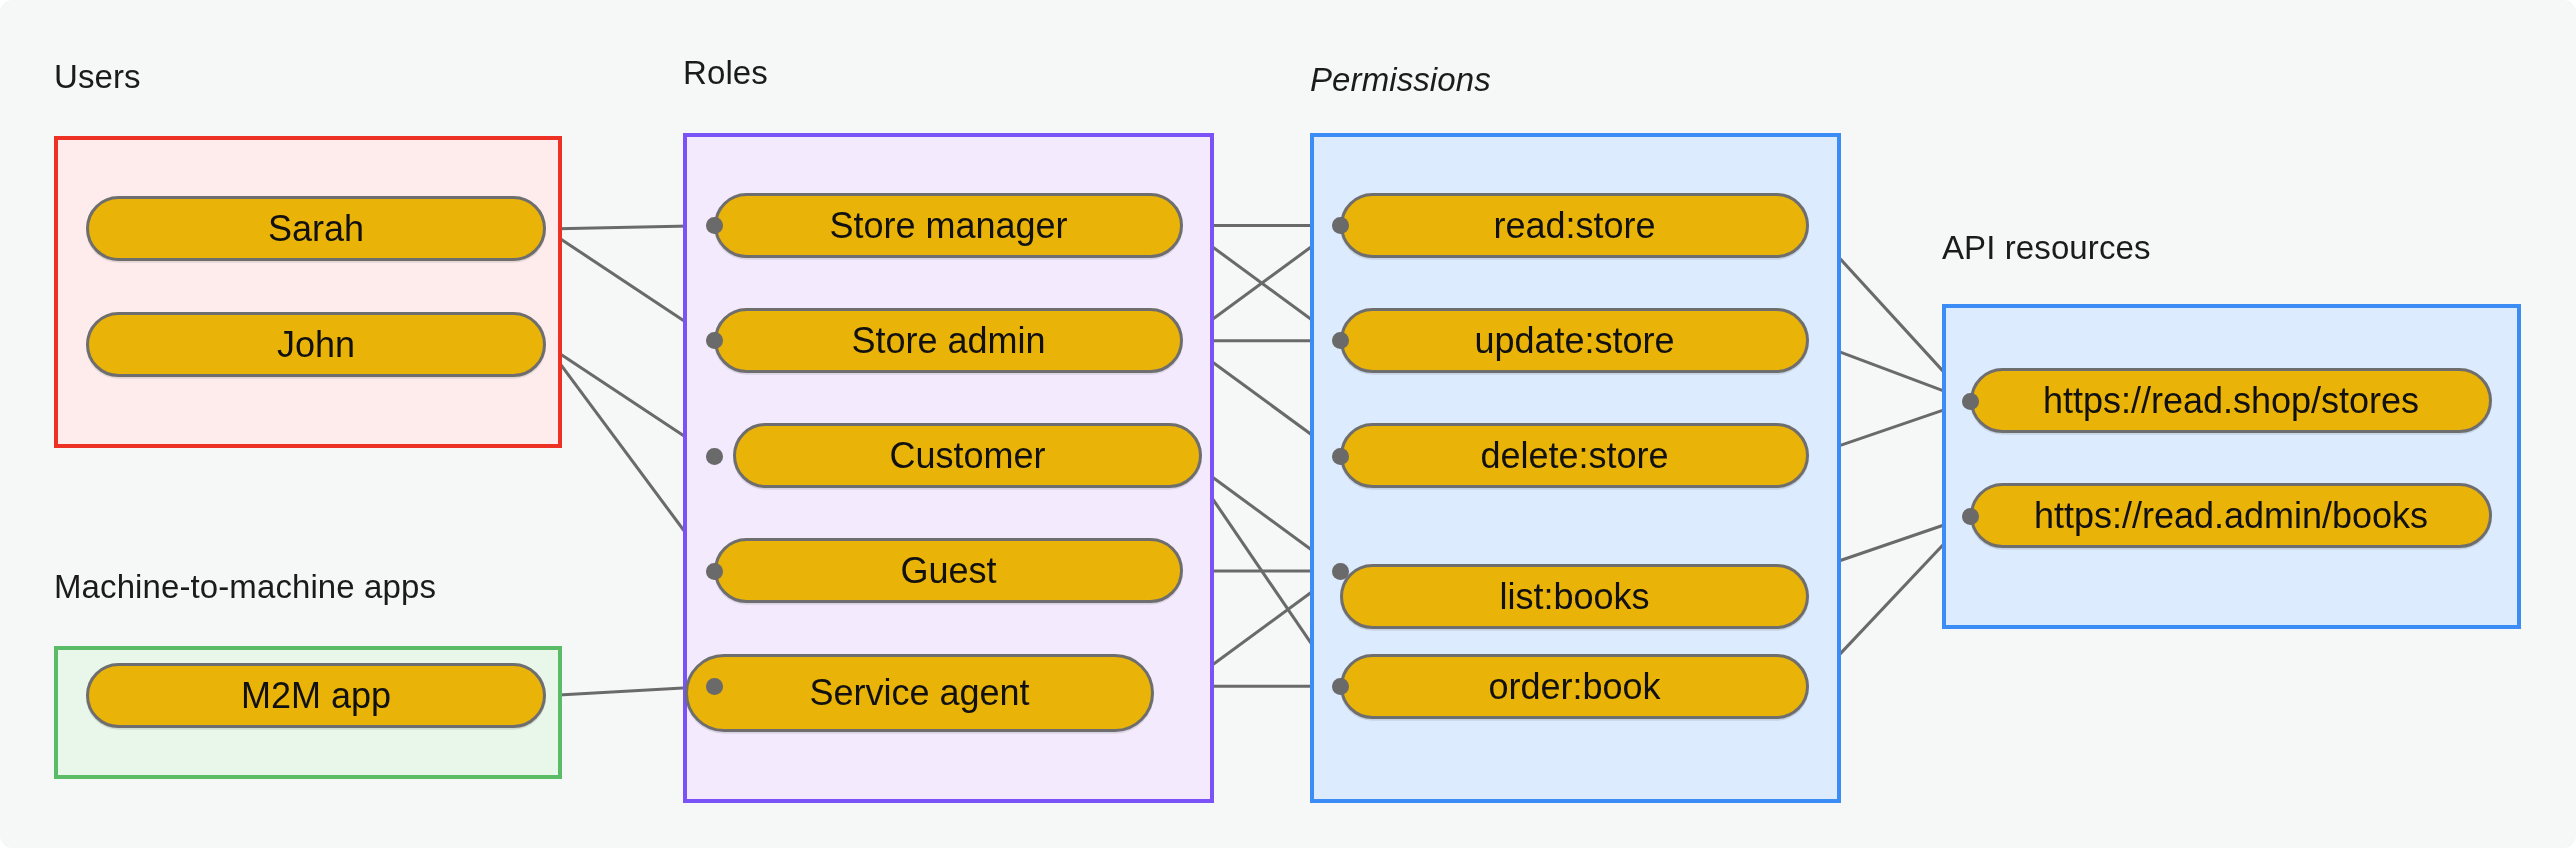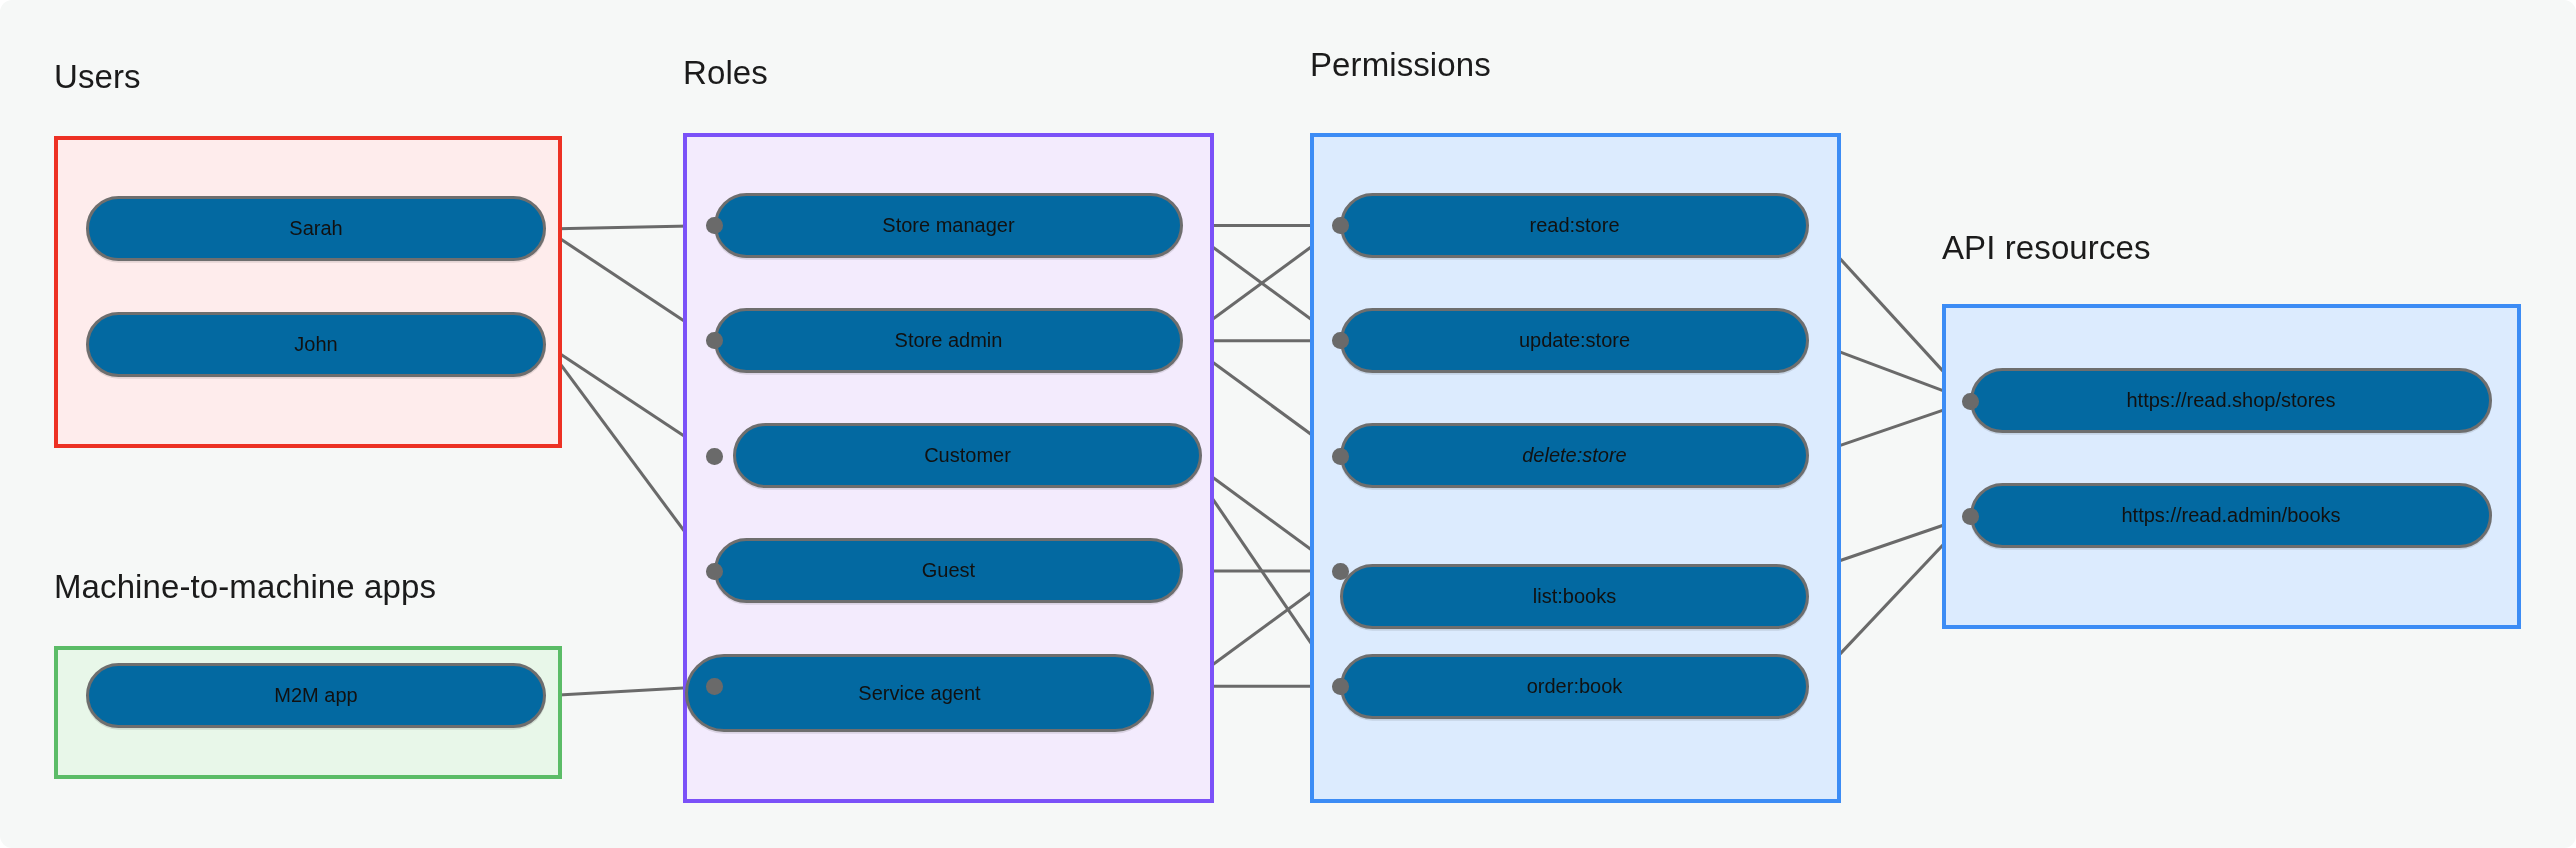--- a/index.html
+++ b/index.html
@@ -15,25 +15,25 @@
   .grp{position:absolute;box-sizing:border-box;border-width:4.4px;border-style:solid;}
   .grp-label{
     position:absolute;
     font-size:33px;
     color:#1b1b1b;
     white-space:nowrap;
     letter-spacing:0.1px;
   }
   .pill{
     position:absolute;box-sizing:border-box;
-    background:#0369a1;
+    background:#eab308;
     border:3.1px solid #6e6e6e;
     border-radius:872px;
     display:flex;align-items:center;justify-content:center;
-    font-size:20px;
+    font-size:36px;
     color:#111;
     white-space:nowrap;
     box-shadow:0 1.7px 0 rgba(0,0,0,0.10);
   }
   .dot{position:absolute;width:16.6px;height:16.6px;border-radius:50%;background:#6a6a6a;}
 </style>
 </head>
 <body>
 
 <div id="stage" style="background: rgb(246, 248, 247); text-align: right;">
@@ -60,21 +60,21 @@
       <line x1="2074" y1="786.5" x2="2258" y2="591.5" stroke="#6a6a6a" stroke-width="3.5"></line>
     </svg>
   <div id="groups-layer">
       <div class="grp" style="left: 54px; top: 136px; width: 508px; height: 312px; border-color: rgb(237, 49, 36); background: rgb(254, 236, 236);"></div>
       <div class="grp-label" style="left: 54px; top: 58px;">Users</div>
       <div class="grp" style="left: 54px; top: 646px; width: 508px; height: 133px; border-color: rgb(91, 188, 103); background: rgb(232, 247, 233);"></div>
       <div class="grp-label" style="left: 54px; top: 568px;">Machine-to-machine apps</div>
       <div class="grp" style="left: 683px; top: 133px; width: 531px; height: 670px; border-color: rgb(123, 81, 248); background: rgb(243, 235, 253);"></div>
       <div class="grp-label" style="left: 683px; top: 54px;">Roles</div>
       <div class="grp" style="left: 1310px; top: 133px; width: 531px; height: 670px; border-color: rgb(60, 140, 245); background: rgb(220, 235, 254);"></div>
-      <div class="grp-label" style="left: 1310px; top: 46px;">Permissions</div>
+      <div class="grp-label" style="left: 1310px; top: 61px; font-style: italic;">Permissions</div>
       <div class="grp" style="left: 1942px; top: 304px; width: 579px; height: 325px; border-color: rgb(60, 140, 245); background: rgb(220, 235, 254);"></div>
       <div class="grp-label" style="left: 1942px; top: 229px;">API resources</div>
     </div>
   <div id="nodes-layer">
       <div class="pill" style="left: 86px; top: 196px; width: 460px; height: 65px;">
         <span>Sarah</span>
       </div>
       <div class="pill" style="left: 86px; top: 312px; width: 460px; height: 65px;">
         <span>John</span>
       </div>
@@ -95,21 +95,21 @@
       </div>
       <div class="pill" style="left: 685px; top: 654px; width: 469px; height: 78px;">
         <span>Service agent</span>
       </div>
       <div class="pill" style="left: 1340px; top: 193px; width: 469px; height: 65px;">
         <span>read:store</span>
       </div>
       <div class="pill" style="left: 1340px; top: 308px; width: 469px; height: 65px;">
         <span>update:store</span>
       </div>
-      <div class="pill" style="left: 1340px; top: 423px; width: 469px; height: 65px; font-style: italic;">
+      <div class="pill" style="left: 1340px; top: 423px; width: 469px; height: 65px;">
         <span>delete:store</span>
       </div>
       <div class="pill" style="left: 1340px; top: 538px; width: 469px; height: 65px; margin-top: 26px;">
         <span>list:books</span>
       </div>
       <div class="pill" style="left: 1340px; top: 654px; width: 469px; height: 65px;">
         <span>order:book</span>
       </div>
       <div class="pill" style="left: 1970px; top: 368px; width: 522px; height: 65px;">
         <span>https://read.shop/stores</span>

